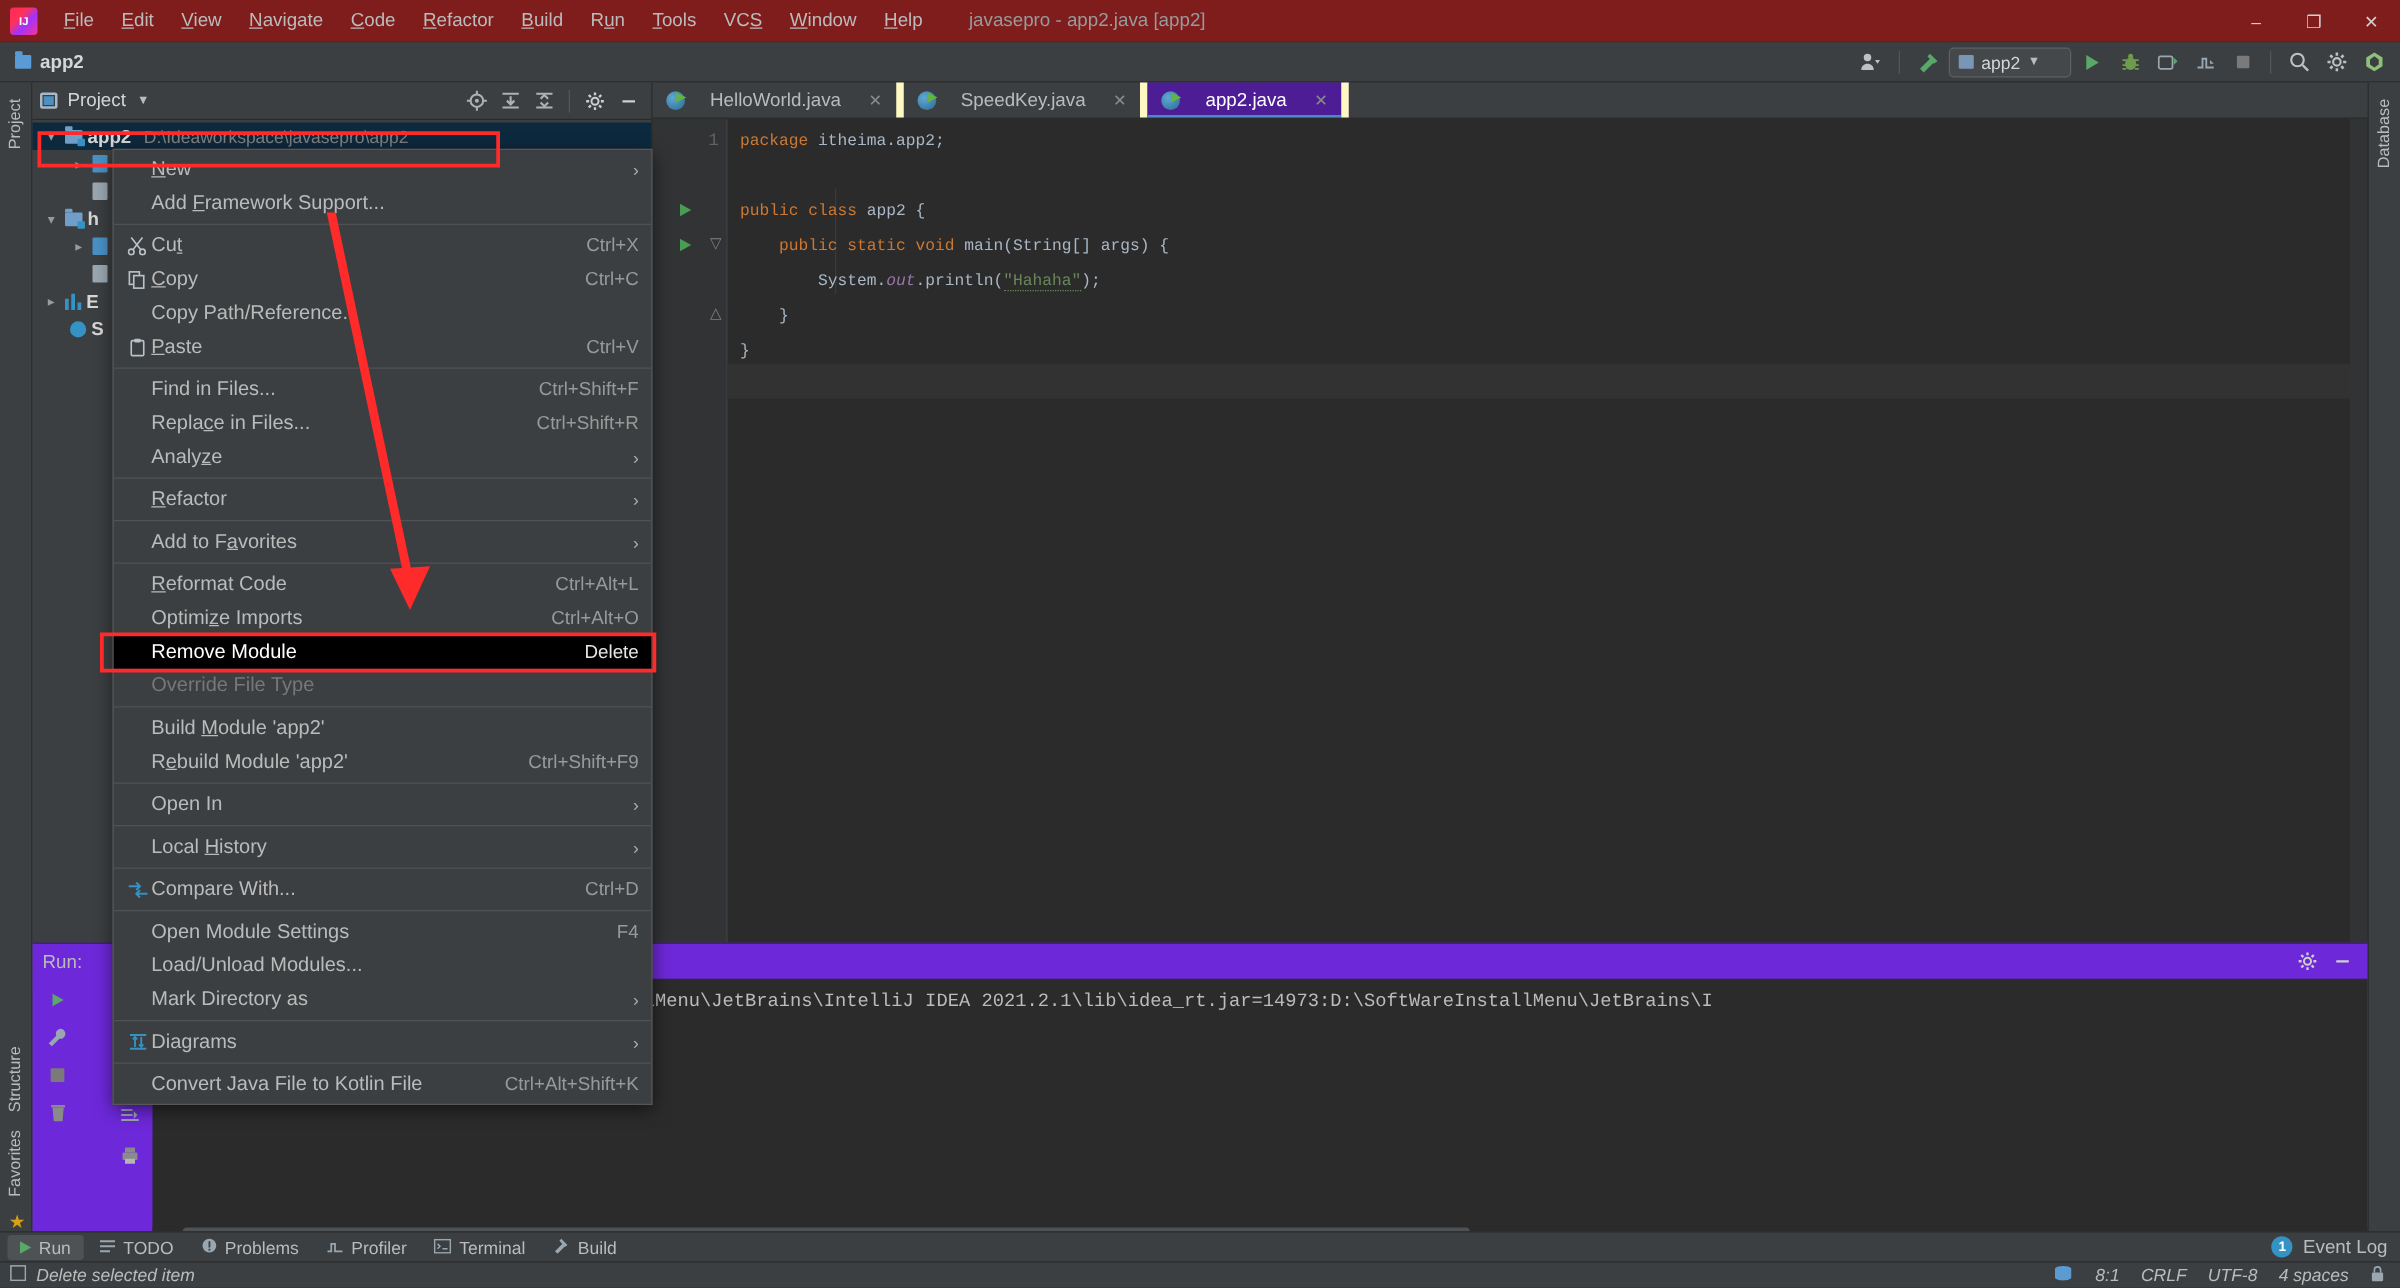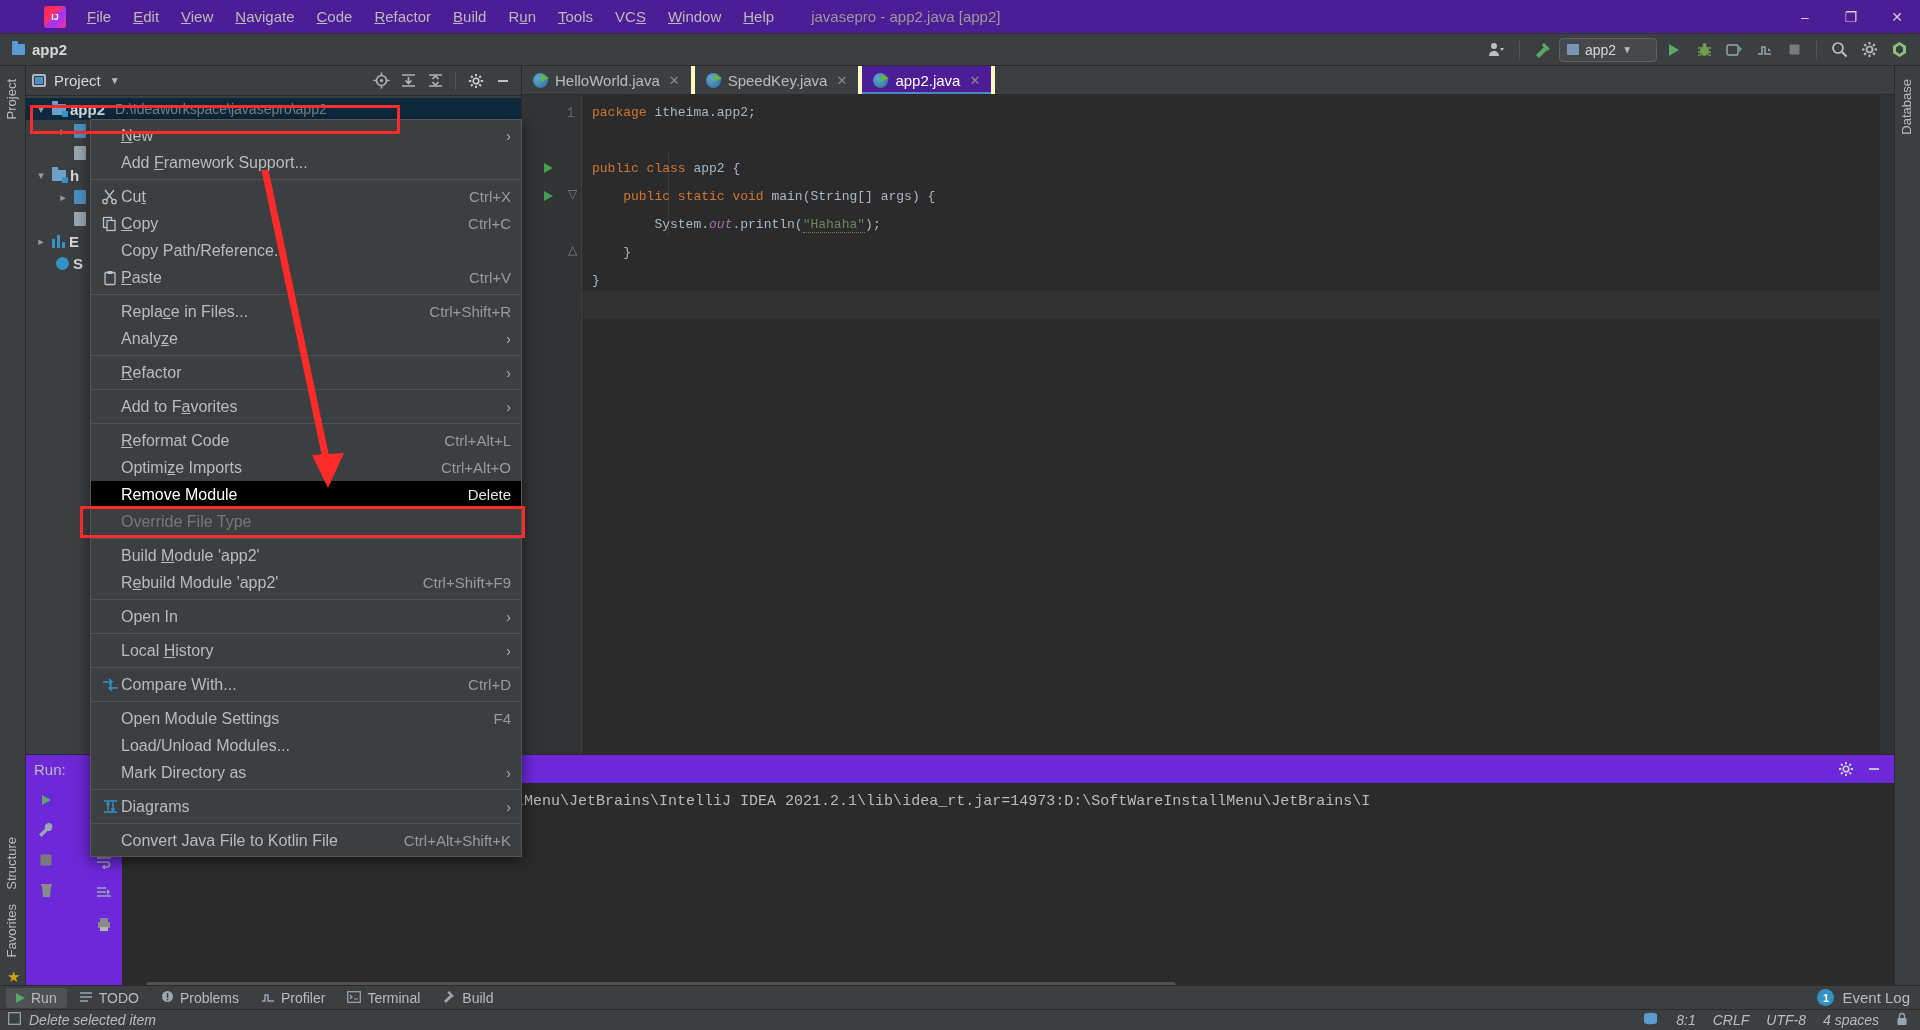--- a/index.html
+++ b/index.html
@@ -9,23 +9,22 @@
     background:#3c3f41;
     color:#bbbbbb;
     font-size:15px;
     -webkit-font-smoothing: antialiased;
   }
   #app { position:relative; width:1920px; height:1030px; background:#3c3f41; }
 
   
   .titlebar {
     position:absolute; left:0; top:0; width:1920px; height:34px;
-    background:#4c1d95; display:flex; align-items:center;
+    background:#7f1d1d; display:flex; align-items:center;
     border-bottom:1px solid #323232;
-    padding-left:36px;
   }
   .ij-logo {
     width:22px; height:22px; margin-left:8px; margin-right:10px;
     border-radius:3px; position:relative; flex:none;
     background:linear-gradient(135deg,#fe2857 0%,#fe315d 35%,#a033ff 60%,#ff318c 100%);
   }
   .ij-logo::after {
     content:"IJ"; position:absolute; left:0; top:0; right:0; bottom:0;
     color:#fff; font-size:9px; font-weight:bold;
     display:flex; align-items:center; justify-content:center;
@@ -125,22 +124,22 @@
   .tree-path { color:#808080; font-weight:normal; margin-left:6px; font-size:14px; }
   .bar-ic { width:13px;height:13px; flex:none; position:relative; }
   .bar-ic i {position:absolute;bottom:0;width:3px;background:#3592c4;}
 
   
   .editor {
     position:absolute; left:522px; top:66px; right:26px; bottom:238px; background:#2b2b2b;
   }
   .tabbar { height:29px; background:#3c3f41; display:flex; align-items:stretch; border-bottom:1px solid #2b2b2b; }
   .tab {
-    display:flex; align-items:center; gap:7px; padding:0 11px; font-size:15px;
-    color:#bbbbbb; border-right:4px solid #fef9c3; cursor:default;
+    display:flex; align-items:center; gap:20px; padding:0 11px; font-size:15px;
+    color:#bbbbbb; border-right:6px solid #fef9c3; cursor:default;
   }
   .tab.active { background:#4c1d95; color:#ffffff; box-shadow: inset 0 -2px 0 #4a88c7; }
   .tab .x { color:#8a8a8a; font-size:13px; margin-left:2px; }
   .java-ic {
     width:15px;height:15px;border-radius:50%;
     background:radial-gradient(circle at 35% 35%, #5fa8d3 0%, #3a7ca5 70%);
     position:relative; flex:none;
   }
   .java-ic::after {
     content:""; position:absolute; right:-1px; top:1px; width:0;height:0;
@@ -691,20 +690,25 @@
             <rect x="5.5" y="1" width="5" height="3" rx="0.8" fill="#b9c2c9"></rect>
           </svg>
       </span>
       <span class="lbl"><u>P</u>aste</span>
       <span class="sc">Ctrl+V</span>
     </div>
     <div class="ctx-sep"></div>
 
     <div class="ctx-item">
       <span class="ic"></span>
+      <span class="lbl">Find in Files...</span>
+      <span class="sc">Ctrl+Shift+F</span>
+    </div>
+    <div class="ctx-item">
+      <span class="ic"></span>
       <span class="lbl">Repla<u>c</u>e in Files...</span>
       <span class="sc">Ctrl+Shift+R</span>
     </div>
     <div class="ctx-item">
       <span class="ic"></span>
       <span class="lbl">Analy<u>z</u>e</span>
       <span class="sub">›</span>
     </div>
     <div class="ctx-sep"></div>
 

